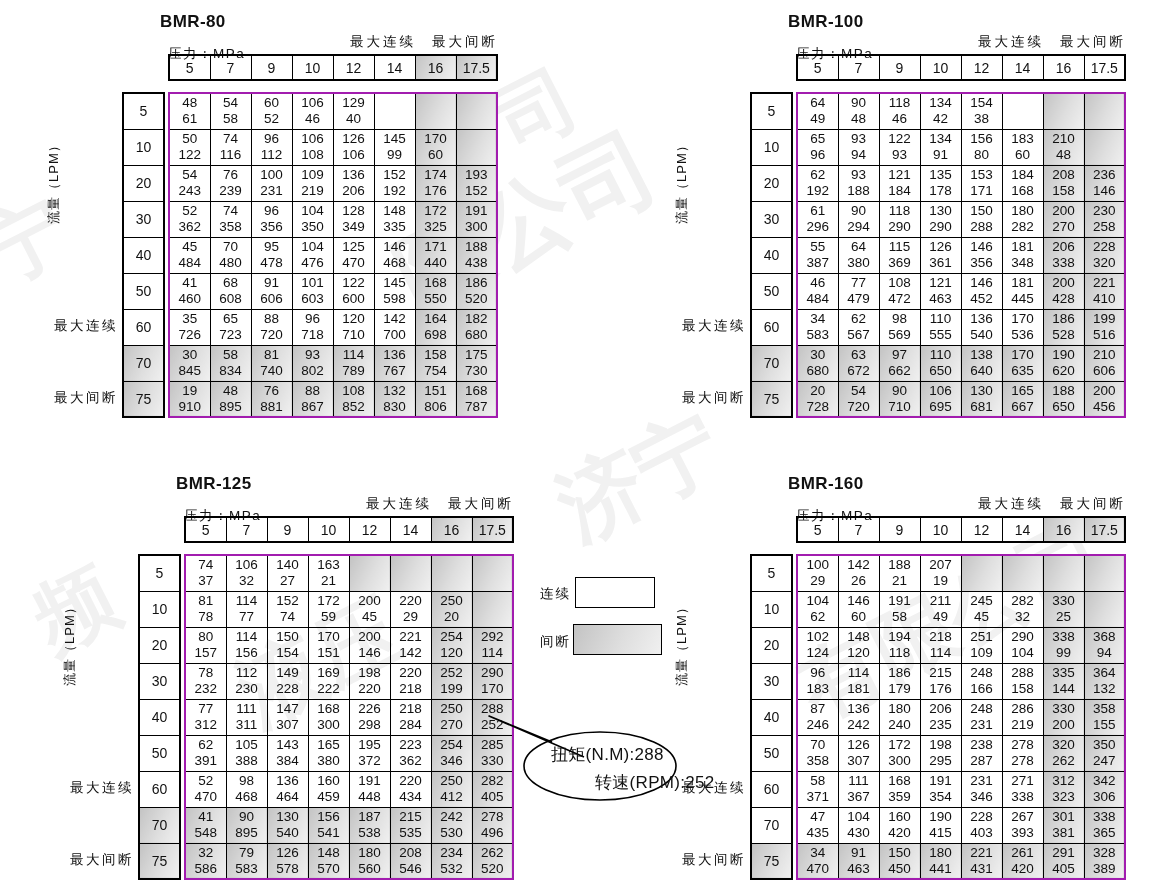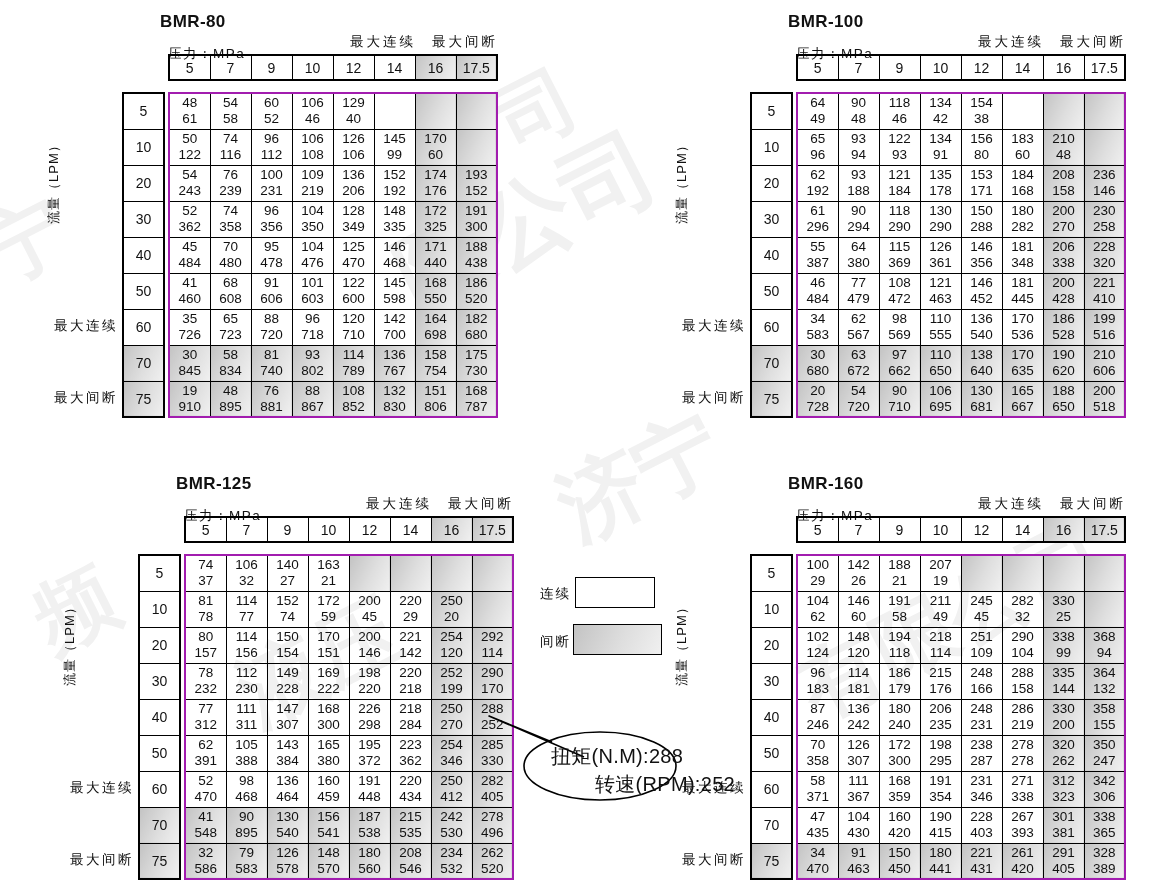--- a/index.html
+++ b/index.html
@@ -52,21 +52,21 @@
     text-align:right; line-height:36px; white-space:nowrap;
   }
   .side-cont { top:294px; }
   .side-int  { top:366px; }
   
   .legend-label { position:absolute; z-index:2; font-size:13.5px; letter-spacing:2px; }
   .legend-box { position:absolute; z-index:2; border:1.5px solid #000; background:#fff; }
   .legend-box.grad { background:linear-gradient(115deg,#c3c3c3 0%,#dedede 55%,#f0f0f0 100%); }
   
   #callout-svg { position:absolute; left:455px; top:698px; z-index:3; }
-  .callout-text { position:absolute; z-index:4; font-size:20px; letter-spacing:.3px; }
+  .callout-text { position:absolute; z-index:4; font-size:17px; letter-spacing:.3px; }
   #callout-line1 { left:551px; top:743px; }
   #callout-line2 { left:551px; top:771px;margin-left:44px; }
 </style>
 </head>
 <body>
 
 <div id="page">
 
   <div class="wm" style="left:388px;top:160px;font-size:92px;">限公司</div>
   <div class="wm" style="left:556px;top:420px;font-size:84px;">济宁</div>
@@ -792,21 +792,21 @@
             <td class="shaded">
               <div class="cv">165</div>
               <div class="cv">667</div>
             </td>
             <td class="shaded">
               <div class="cv">188</div>
               <div class="cv">650</div>
             </td>
             <td class="shaded">
               <div class="cv">200</div>
-              <div class="cv">518</div>
+              <div class="cv">456</div>
             </td>
           </tr>
         </tbody>
       </table>
       <div class="flow-label">流量（LPM）</div>
       <div class="side-label side-cont">最大连续</div>
       <div class="side-label side-int">最大间断</div>
     </div>
   <div class="table-block" style="left:40px;top:476px;margin-left:16px;">
       <div class="tb-title">BMR-125</div>

